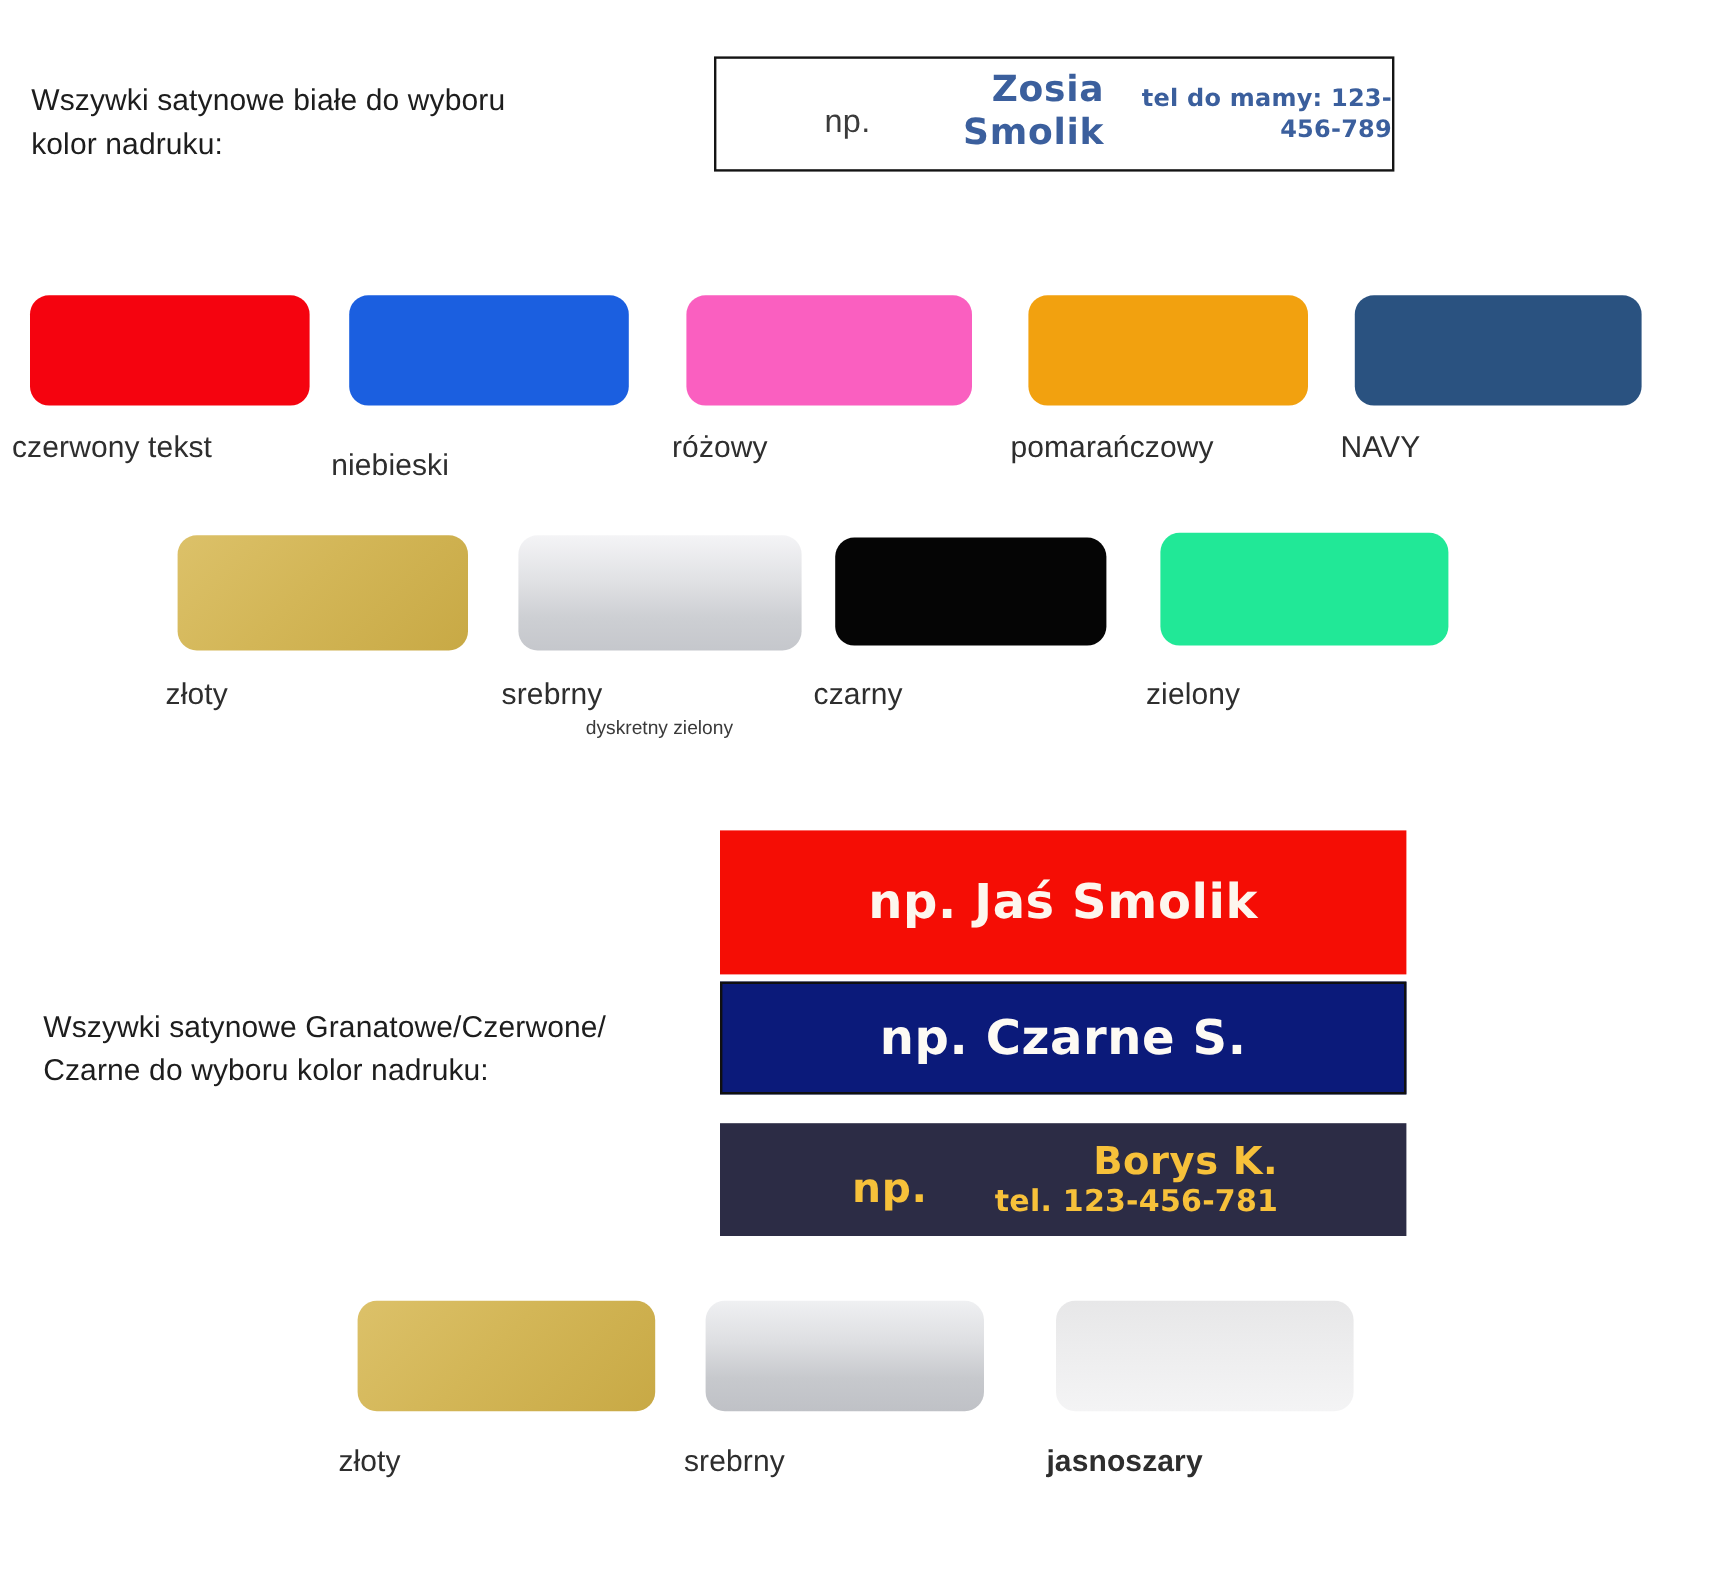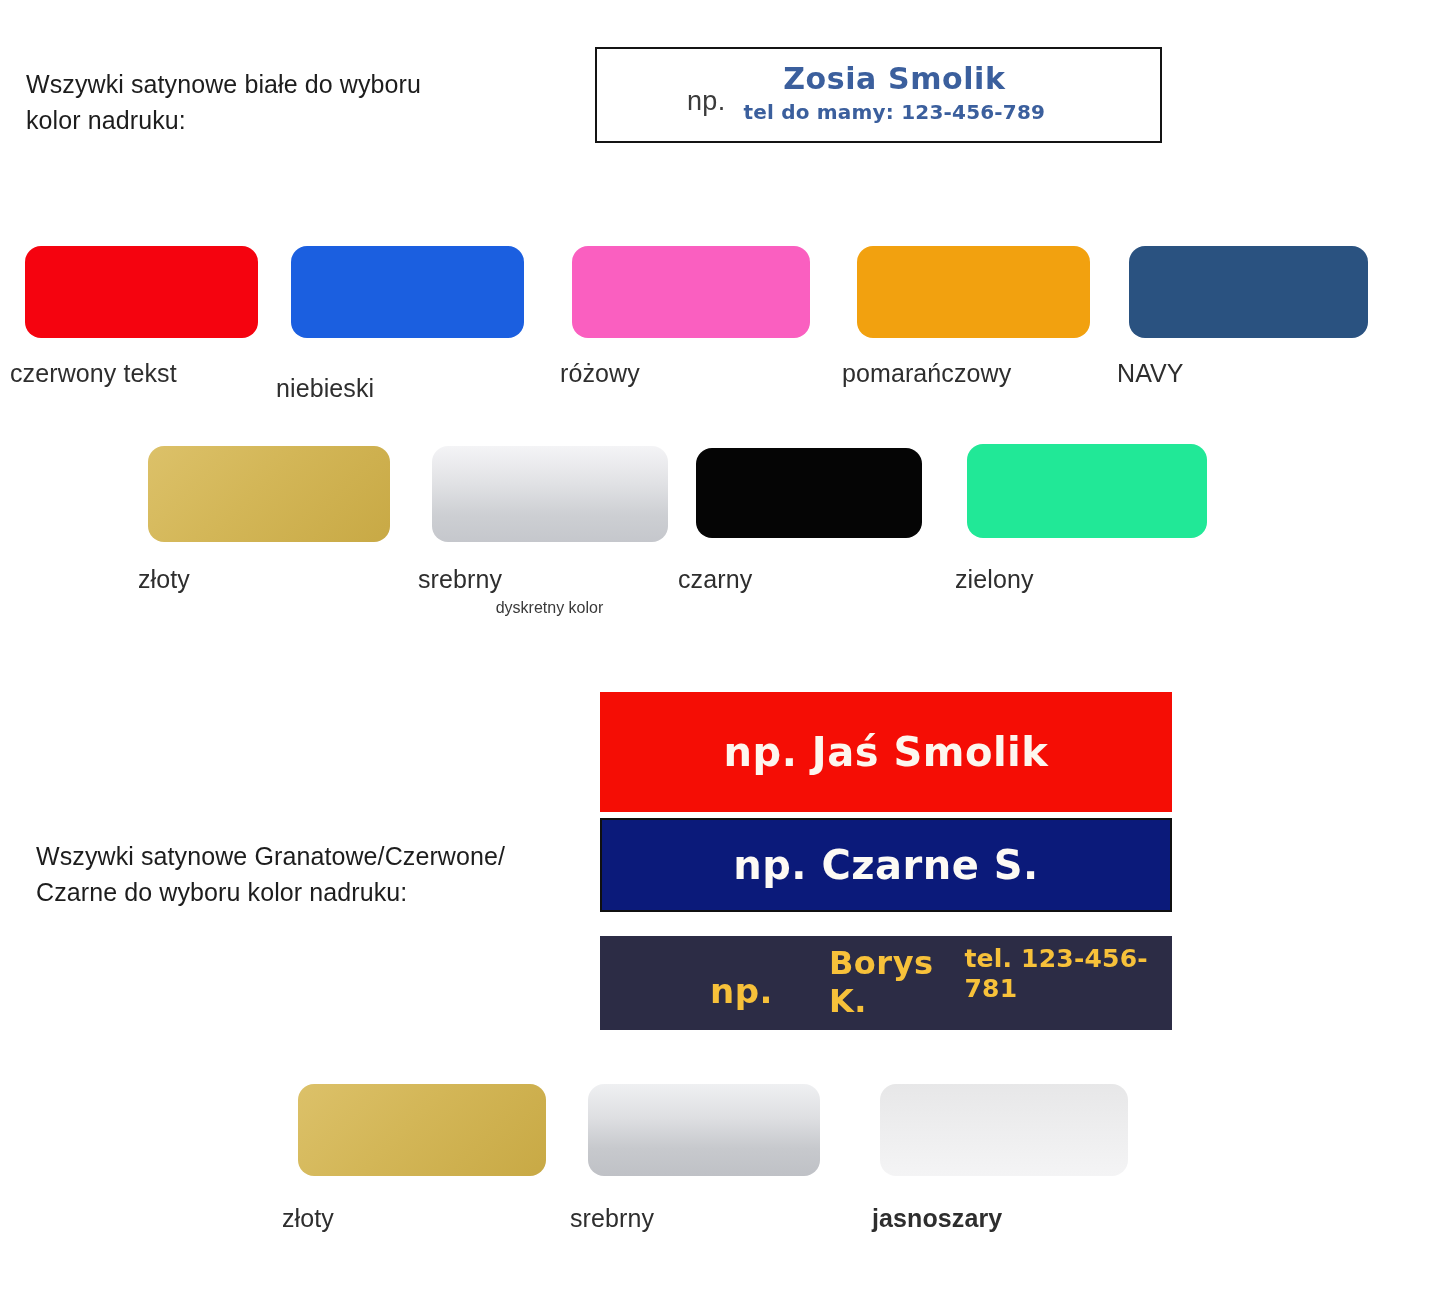--- a/index.html
+++ b/index.html
@@ -47,21 +47,21 @@
   #sample-box .np {
     font-family: "Liberation Sans", sans-serif;
     font-size: 27px;
     color: #3b3b3b;
     margin-left: 90px;
     margin-top: 12px;
     letter-spacing: 0.3px;
   }
   #sample-box .lines {
     display: flex;
-    flex-direction: column;
+    flex-direction: row;
     align-items: center;
     margin-left: 18px;
     margin-top: -4px;
     text-align: right;
   }
   #sample-box .name {
     font-family: "DejaVu Sans", sans-serif;
     font-size: 30px;
     font-weight: 600;
     color: #3b5f9d;
@@ -108,22 +108,22 @@
     align-items: center;
     overflow: hidden;
   }
   .ribbon .r-np {
     font-family: "DejaVu Sans", sans-serif;
     font-weight: 700;
     letter-spacing: 0.5px;
   }
   .ribbon .r-stack {
     display: flex;
-    flex-direction: row;
-    align-items: flex-start;
+    flex-direction: column;
+    align-items: flex-end;
   }
   .ribbon .r-name {
     font-family: "DejaVu Sans", sans-serif;
     font-weight: 700;
     letter-spacing: 0.5px;
   }
   .ribbon .r-tel {
     font-family: "DejaVu Sans", sans-serif;
     font-weight: 700;
     letter-spacing: 0.2px;
@@ -199,21 +199,21 @@
 <div class="abs swatch" style="left:1129px; top:246px; width:239px; height:92px; background:#2a5280;"></div>
 <div class="swatch-label" style="left:1117px; top:358px; width:263px;">NAVY</div>
 
 <div class="abs swatch" style="left:148px; top:446px; width:242px; height:96px;
             background:linear-gradient(135deg,#dcc169 0%,#d3b657 45%,#c8a945 100%);"></div>
 <div class="swatch-label" style="left:138px; top:564px; width:263px;">złoty</div>
 
 <div class="abs swatch" style="left:432px; top:446px; width:236px; height:96px;
             background:linear-gradient(180deg,#f4f4f6 0%,#e0e1e4 40%,#cdcfd3 72%,#c5c7cc 100%);"></div>
 <div class="swatch-label" style="left:418px; top:564px; width:263px;">srebrny</div>
-<div class="swatch-sub" style="left:418px; top:598px; width:263px;">dyskretny kolor</div>
+<div class="swatch-sub" style="left:418px; top:598px; width:263px;">dyskretny zielony</div>
 
 <div class="abs swatch" style="left:696px; top:448px; width:226px; height:90px; background:#050505;"></div>
 <div class="swatch-label" style="left:678px; top:564px; width:263px;">czarny</div>
 
 <div class="abs swatch" style="left:967px; top:444px; width:240px; height:94px; background:#21e897;"></div>
 <div class="swatch-label" style="left:955px; top:564px; width:263px;">zielony</div>
 
 <div class="abs section-heading" id="heading-bottom">Wszywki satynowe Granatowe/Czerwone/
 Czarne do wyboru kolor nadruku:</div>
 

